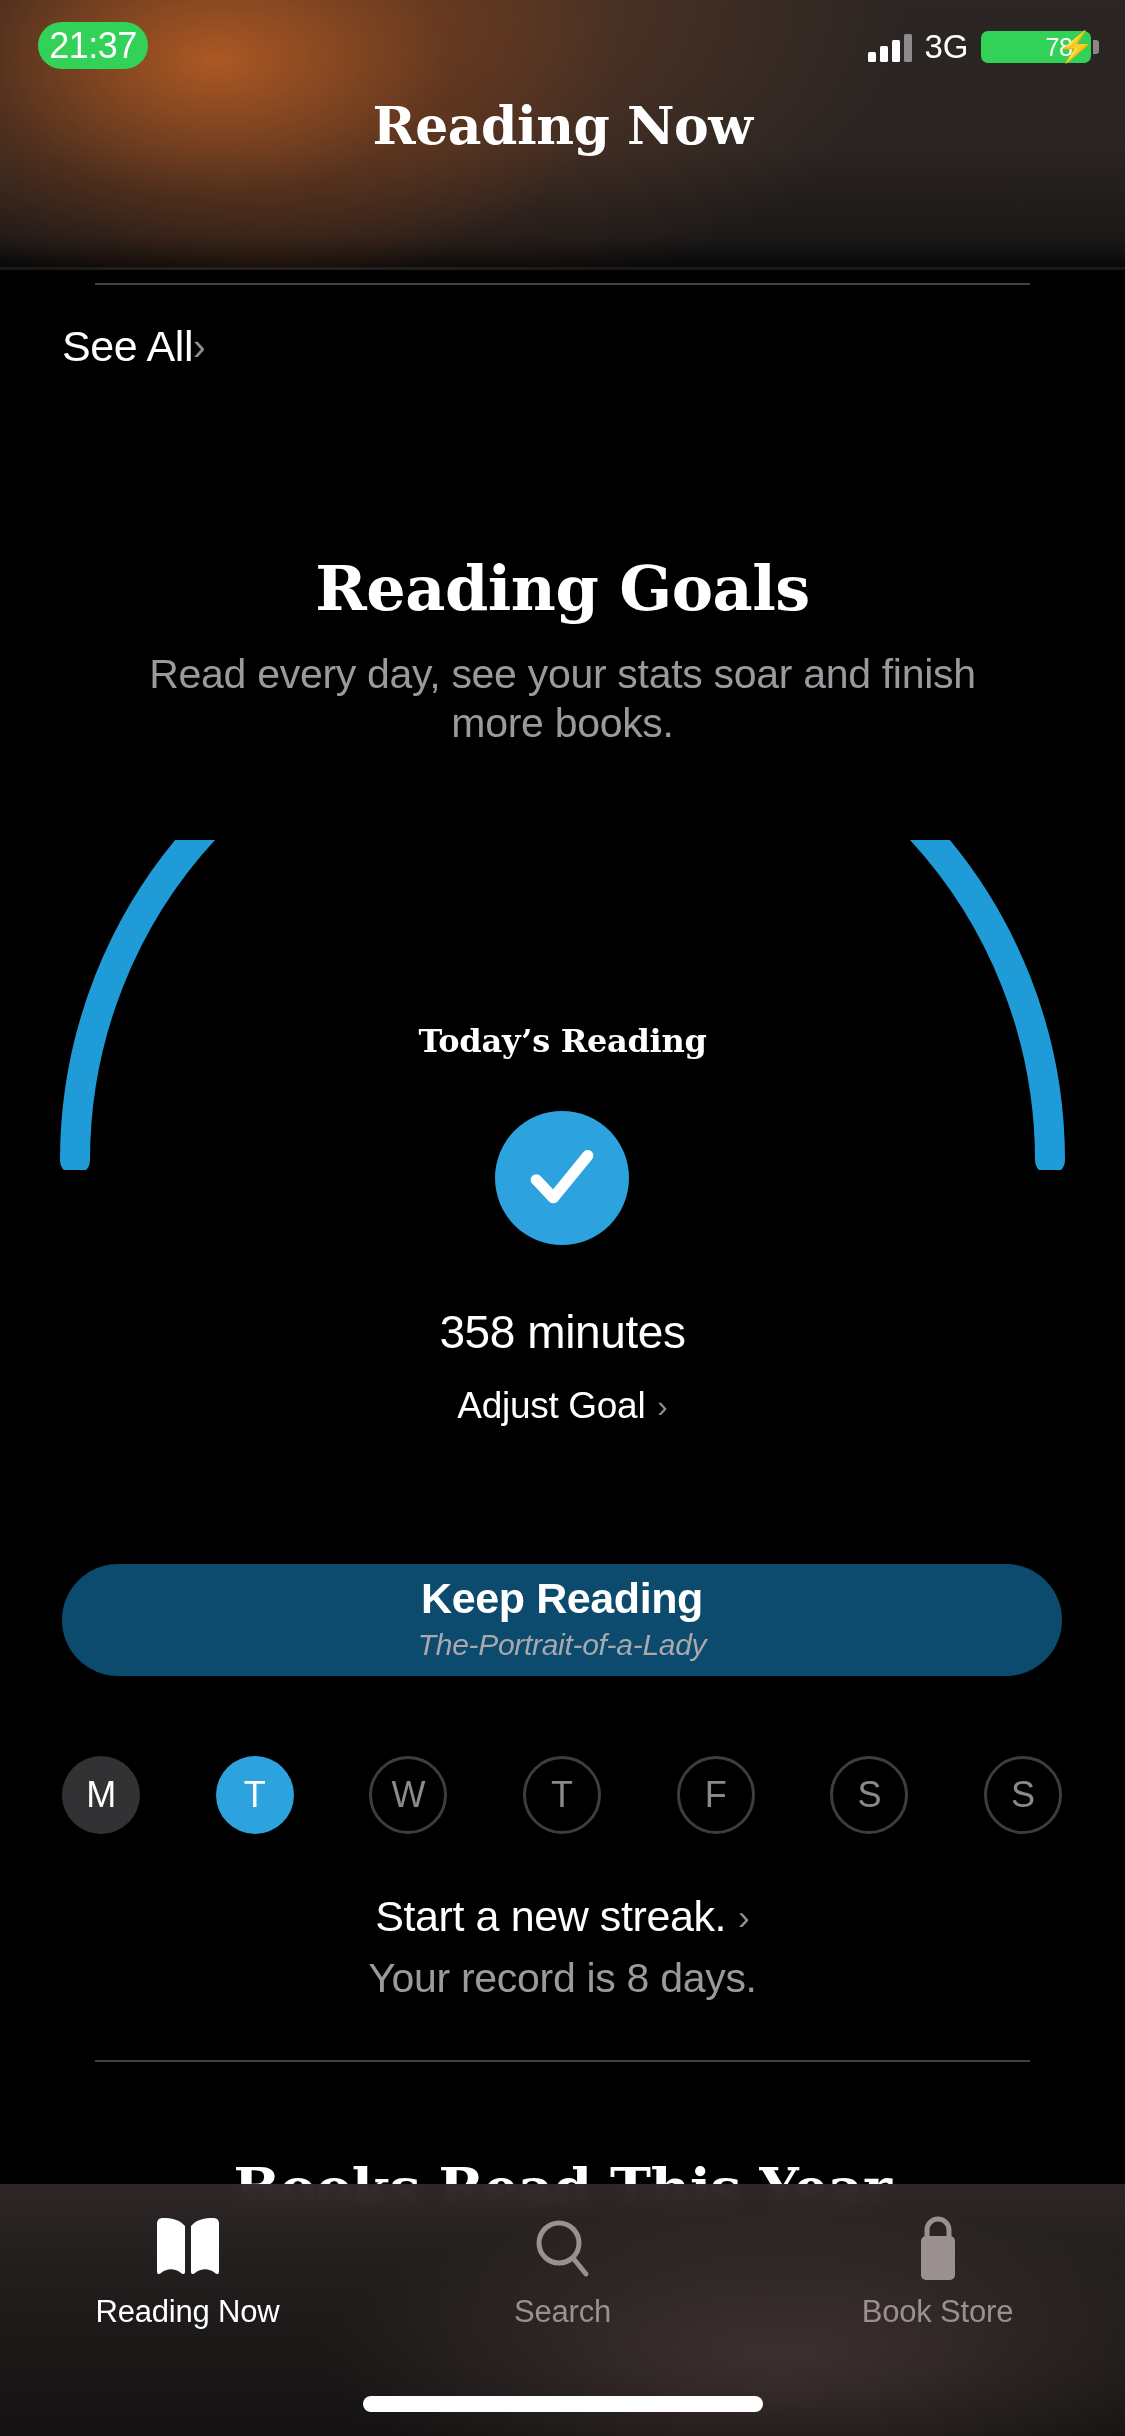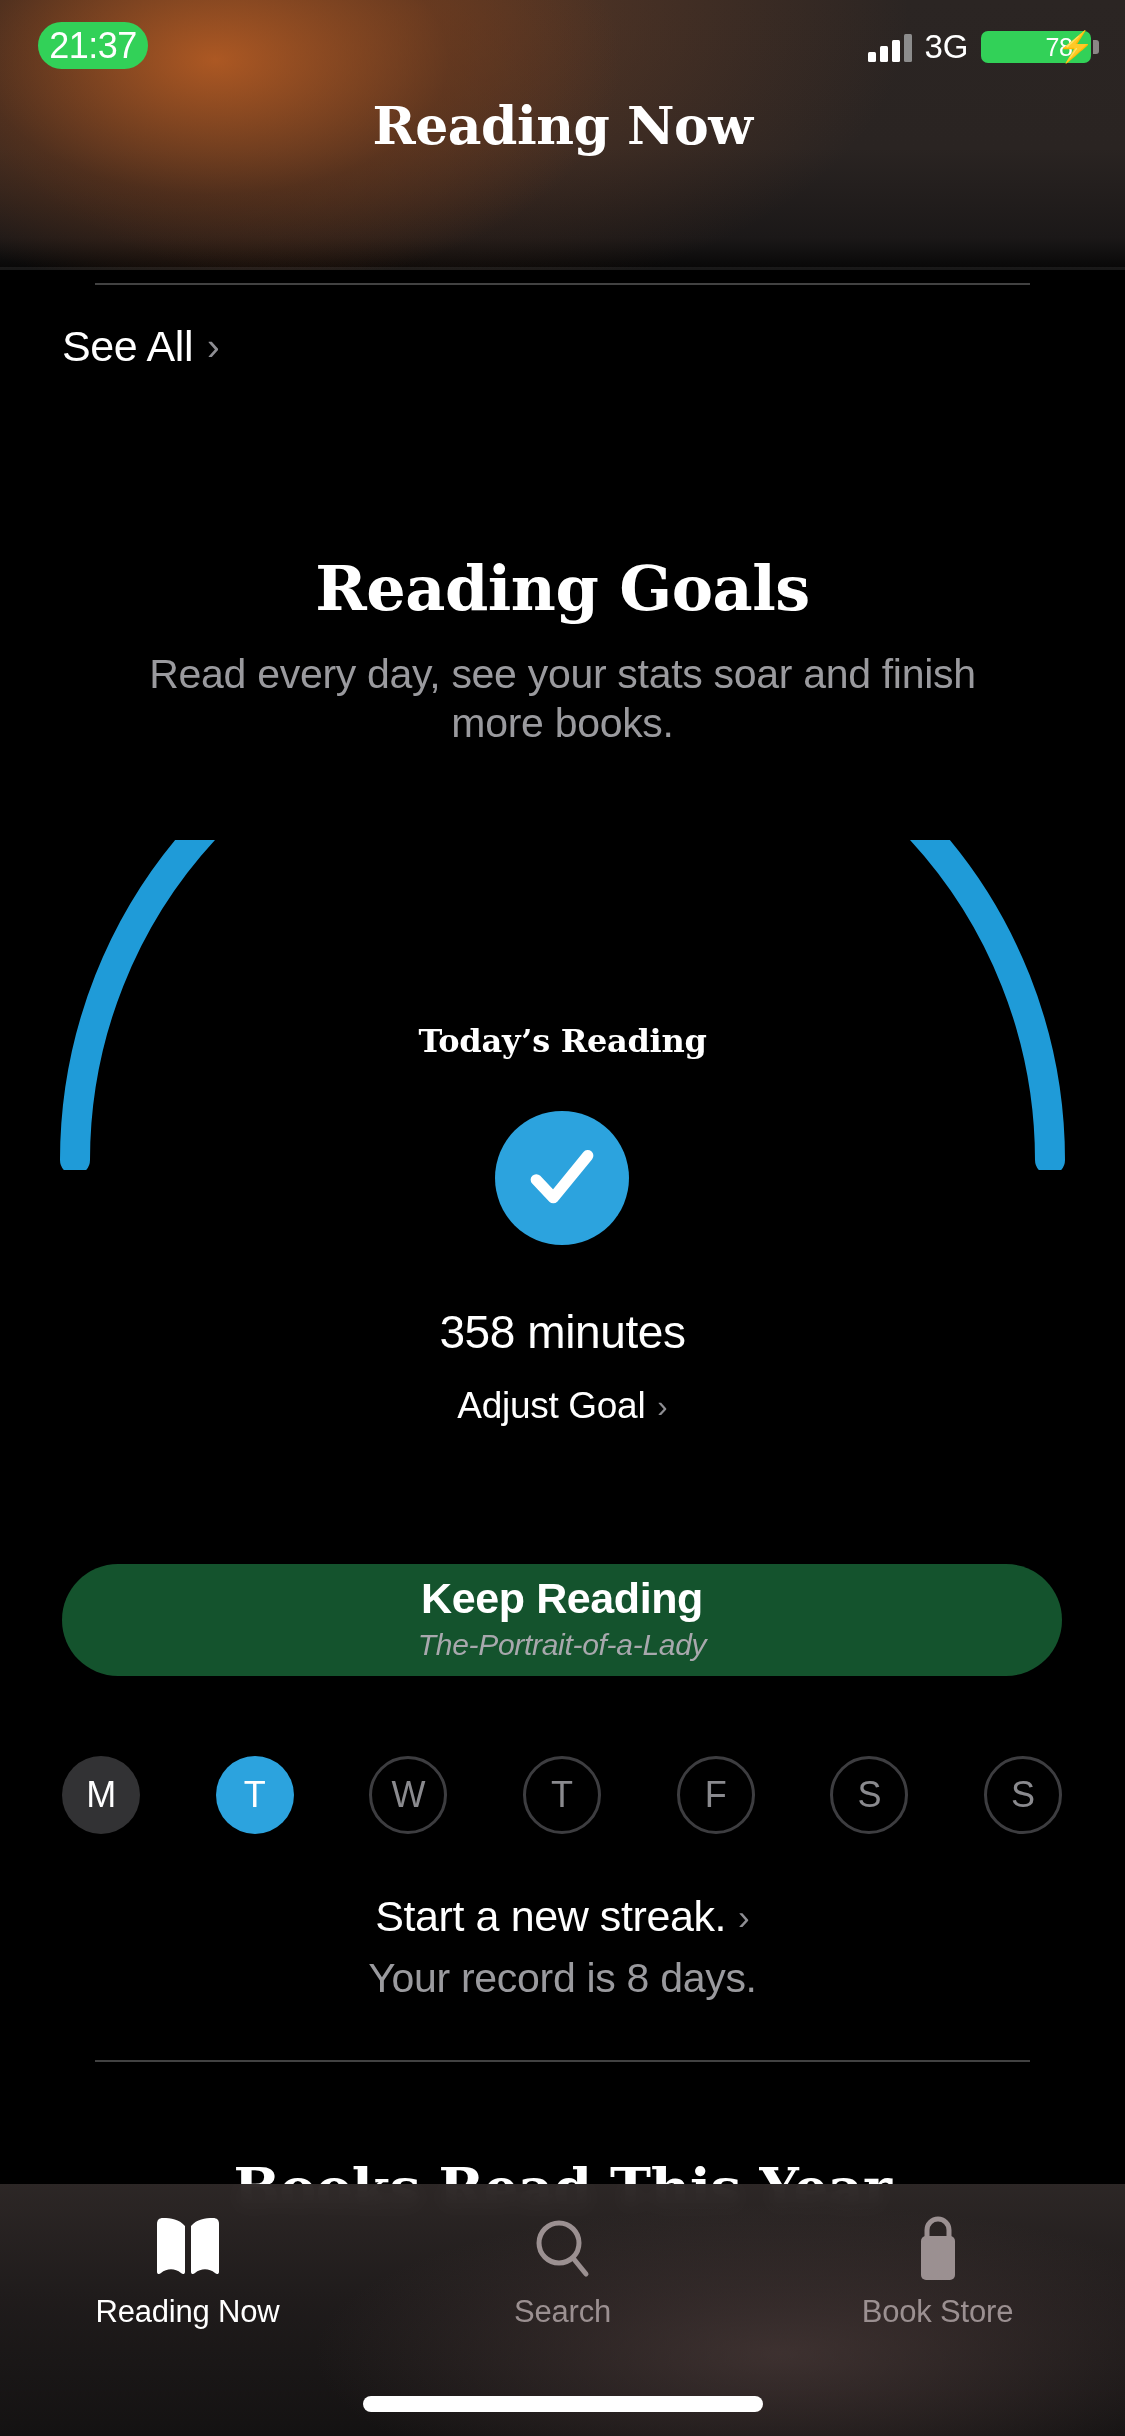--- a/index.html
+++ b/index.html
@@ -104,21 +104,21 @@
   .divider {
     position: absolute; left: 95px; width: 935px; height: 2px;
     background: rgba(255,255,255,0.26);
   }
   .divider.d1 { top: 283px; }
   .divider.d2 { top: 2060px; }
 
   
   .see-all {
     position: absolute; left: 62px; top: 322px;
-    display: flex; align-items: center; gap: 14px;
+    display: flex; align-items: center; 
   }
   .see-all .label {
     color: #fff; font-size: 43px; letter-spacing: -0.4px;
   }
   .chev {
     display: inline-block;
     color: #8e8e93;
     font-size: 38px;
     line-height: 38px;
     font-weight: 400;
@@ -180,21 +180,21 @@
     display: flex; align-items: center; justify-content: center; gap: 12px;
   }
   .adjust-goal .label { color: #fff; font-size: 37px; letter-spacing: -0.3px; }
   .adjust-goal .chev { font-size: 31px; line-height: 31px; }
 
   
   .keep-reading {
     position: absolute;
     left: 62px; top: 1564px;
     width: 1000px; height: 112px;
-    background: #14532d;
+    background: #0c4a6e;
     border-radius: 56px;
     display: flex; flex-direction: column;
     align-items: center; justify-content: center;
   }
   .keep-reading .kr-title {
     color: #fff; font-size: 43px; font-weight: bold; letter-spacing: -0.4px;
     line-height: 48px;
   }
   .keep-reading .kr-sub {
     color: #a8a8ad; font-size: 30px; letter-spacing: -0.3px;

